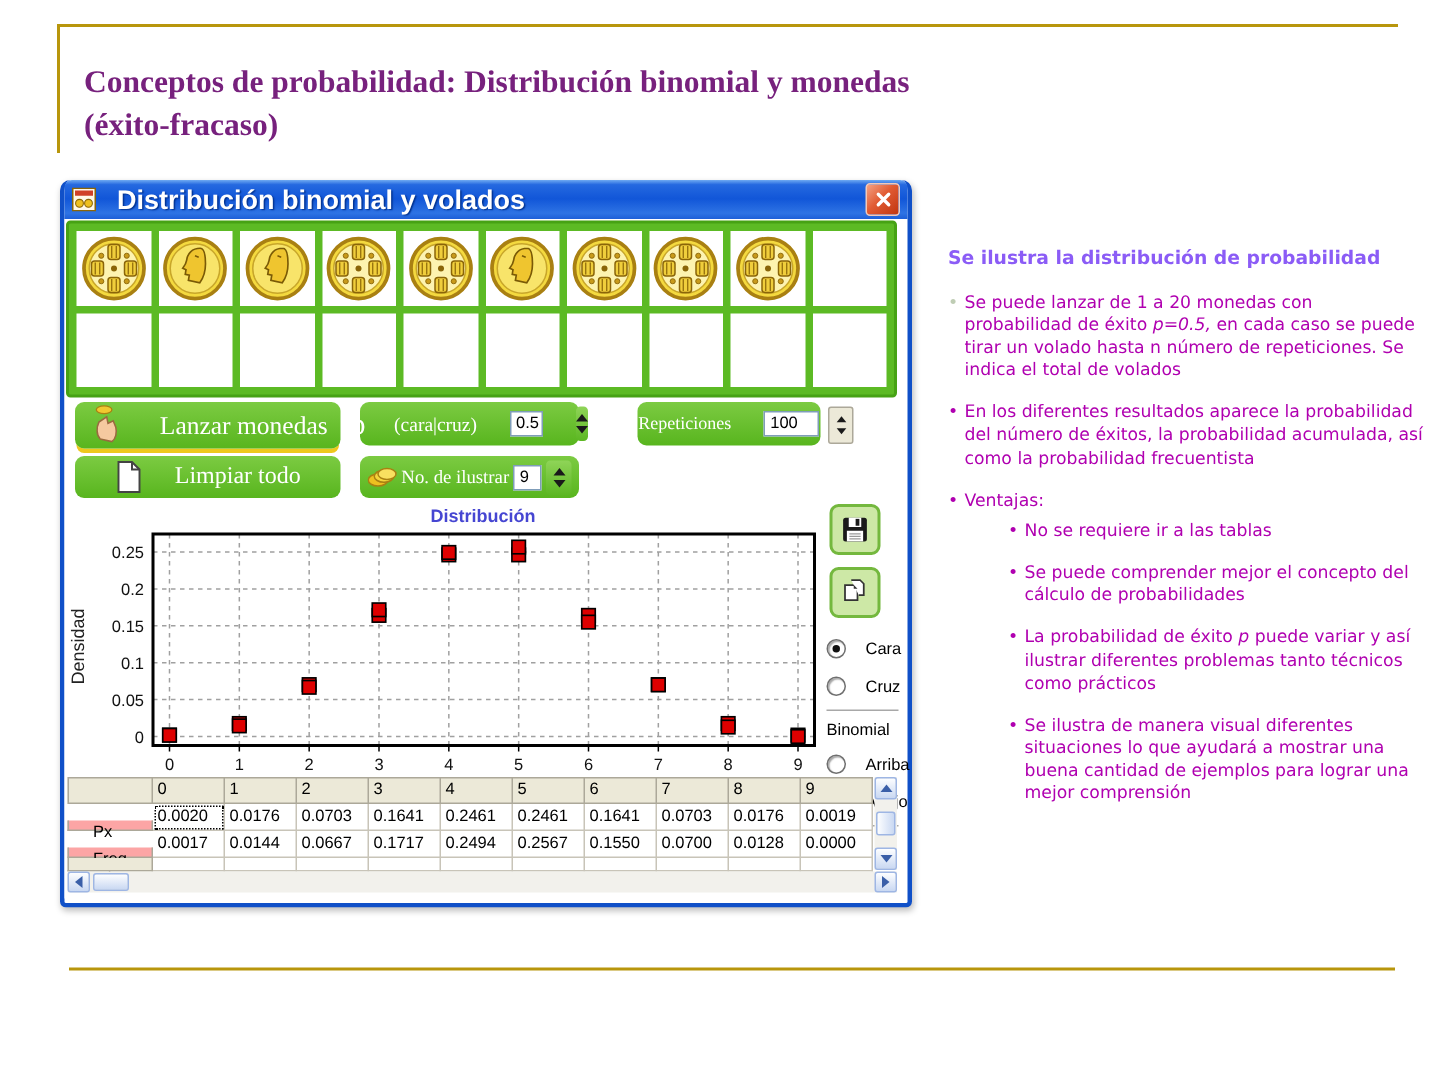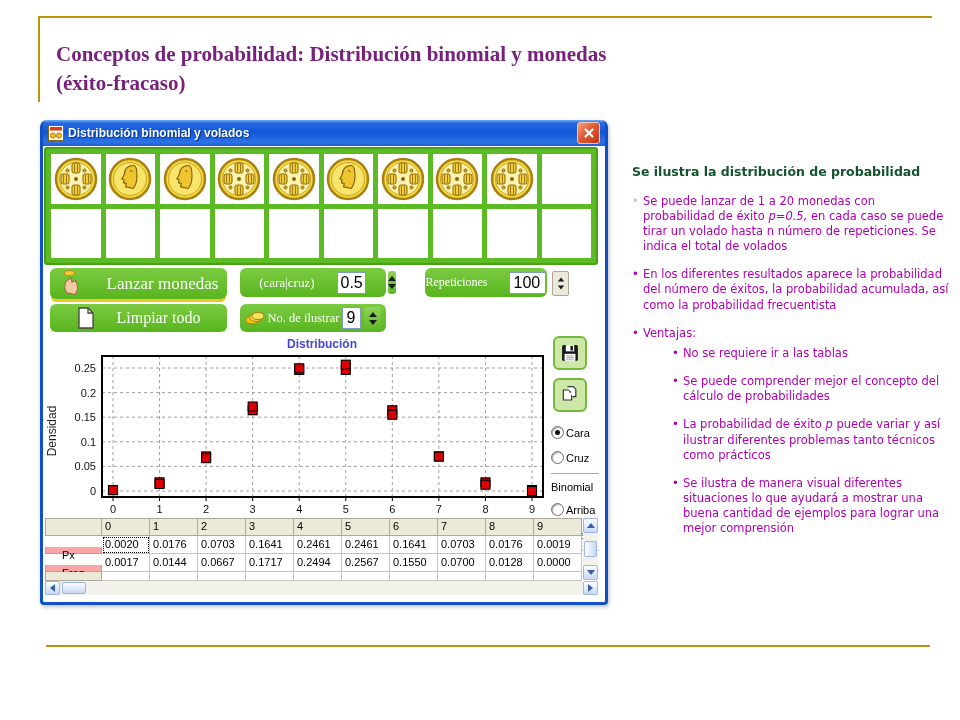--- a/index.html
+++ b/index.html
@@ -11,60 +11,60 @@
   .accent-left{position:absolute;left:38px;top:16px;width:2px;height:86px;background:#B8960C;}
   .accent-bottom{position:absolute;left:46px;top:645px;width:884px;height:2px;background:#B8960C;}
   .slide-title{position:absolute;left:56px;top:40px;width:700px;
        font-family:"Liberation Serif","DejaVu Serif",serif;font-size:21px;font-weight:bold;
        color:#77217D;line-height:1.4;}
 
   
   .xp-window{position:absolute;left:40px;top:120px;width:562px;height:482px;
        border:3px solid #1050C8;border-top:0;border-radius:7px 7px 4px 4px;background:#fff;
        box-shadow:1px 2px 4px rgba(0,0,0,.25);}
-  .titlebar{height:26px;border-radius:5px 5px 0 0;display:flex;align-items:center;gap:4px;
+  .titlebar{height:26px;border-radius:5px 5px 0 0;display:flex;align-items:center;gap:14px;
        padding:0 5px;background:linear-gradient(180deg,#6FAAF2 0%,#2569E0 12%,#1156D8 48%,#2E73E4 85%,#1D5FD8 100%);
-       color:#fff;font-weight:bold;font-size:12px;font-family:"Liberation Sans",sans-serif;
+       color:#fff;font-weight:bold;font-size:18px;font-family:"Liberation Sans",sans-serif;
        text-shadow:1px 1px 1px #00318F;}
   .close-btn{margin-left:auto;width:21px;height:20px;border-radius:3px;border:1px solid #F2C9B8;
        background:linear-gradient(135deg,#F4A284 0%,#E15B33 45%,#C03510 100%);
        display:flex;align-items:center;justify-content:center;}
   .win-body{position:relative;width:556px;height:453px;background:#fff;}
 
   
   .coins-panel{position:absolute;left:1px;top:1px;width:540px;height:104px;
        background:#5CBA24;border:2px solid #46A214;border-radius:3px;
        display:grid;grid-template-columns:repeat(10,1fr);grid-template-rows:1fr 1fr;gap:5px;padding:5px;}
   .coin-cell{background:#fff;display:flex;align-items:center;justify-content:center;}
   .coin-cell svg{width:44px;height:44px;}
 
   
   .green-panel{position:absolute;background:linear-gradient(180deg,#7CCB42,#58B51E);
        border-radius:6px;color:#fff;display:flex;align-items:center;justify-content:center;gap:22px;
        font-family:"Liberation Serif","DejaVu Serif",serif;}
   .gold-shadow{box-shadow:0 4px 0 -1px #EEC81C;}
-  .xp-input{background:#fff;border:1px solid #7F9DB9;font-size:16px;color:#000;
+  .xp-input{background:#fff;border:1px solid #7F9DB9;font-size:11px;color:#000;
        font-family:"Liberation Sans",sans-serif;padding:2px 2px 2px 3px;line-height:1;}
   .spin{display:flex;flex-direction:column;justify-content:center;gap:3px;align-items:center;}
   .spin span{width:0;height:0;border-left:4px solid transparent;border-right:4px solid transparent;}
   .spin .up{border-bottom:5px solid #1A1A1A;}
   .spin .dn{border-top:5px solid #1A1A1A;}
   .spin-green{background:linear-gradient(180deg,#8FD458,#5CB723);border-radius:3px;width:17px;height:23px;}
   .spin-gray{position:absolute;background:#ECE9D8;border:1px solid #ACA899;border-radius:2px;width:15px;height:23px;}
   .spin-gray span{transform:scale(.8);}
 
   
   .chart-wrap{position:absolute;left:2px;top:190px;width:505px;height:182px;}
 
   
   .tool-col{position:absolute;left:508px;top:190px;width:48px;font-size:11px;color:#000;
        font-family:"Liberation Sans",sans-serif;}
   .mini-btn{width:30px;height:30px;border-radius:6px;background:#CDE8A6;border:2px solid #74B83E;
        display:flex;align-items:center;justify-content:center;margin:0 0 8px 2px;}
-  .radio-row{display:flex;align-items:center;gap:2px;height:25px;cursor:default;}
+  .radio-row{display:flex;align-items:center;gap:13px;height:25px;cursor:default;}
   .radio{width:11px;height:11px;border-radius:50%;background:#fff;border:1px solid #6F6F6F;
        box-shadow:inset 1px 1px 1px rgba(0,0,0,.35);position:relative;flex:0 0 auto;}
   .radio.checked::after{content:"";position:absolute;left:3px;top:3px;width:5px;height:5px;
        border-radius:50%;background:#111;}
   .sep{border:0;border-top:1px solid #A8A8A8;margin:3px 0;}
   .bin-label{height:20px;display:flex;align-items:center;}
 
   
   .xp-table{position:absolute;left:2px;top:372px;display:grid;
        grid-template-columns:57px repeat(10,48px);grid-auto-rows:18px;font-size:11px;
@@ -91,21 +91,21 @@
   .arr.u{border-left:4px solid transparent;border-right:4px solid transparent;border-bottom:5px solid #3A5FA8;}
   .arr.d{border-left:4px solid transparent;border-right:4px solid transparent;border-top:5px solid #3A5FA8;}
   .thumb{width:24px;height:12px;margin-left:2px;background:linear-gradient(180deg,#FDFEFF,#C9D8F2);
        border:1px solid #9EB6E4;border-radius:2px;box-sizing:border-box;}
   .vthumb{width:13px;height:16px;background:linear-gradient(90deg,#FDFEFF,#C9D8F2);
        border:1px solid #9EB6E4;border-radius:2px;box-sizing:border-box;}
 
   
   .side-text{position:absolute;left:632px;top:164px;width:318px;font-size:11.5px;line-height:1.32;
        color:#B000B0;font-family:"DejaVu Sans",sans-serif;}
-  .side-head{color:#14532d;font-weight:bold;font-size:12.5px;margin-bottom:4px;}
+  .side-head{color:#8b5cf6;font-weight:bold;font-size:12.5px;margin-bottom:4px;}
   .bullet{position:relative;padding-left:11px;margin-top:13px;}
   .bullet .dot{position:absolute;left:0;top:0;}
   .bullet.lvl2{margin-left:40px;}
   .bullet.tight{margin-top:5px;}
   .bullet.pale .dot{color:#BFCDB4;}
   .bullet em{font-style:italic;}
 </style>
 </head>
 <body>
 

